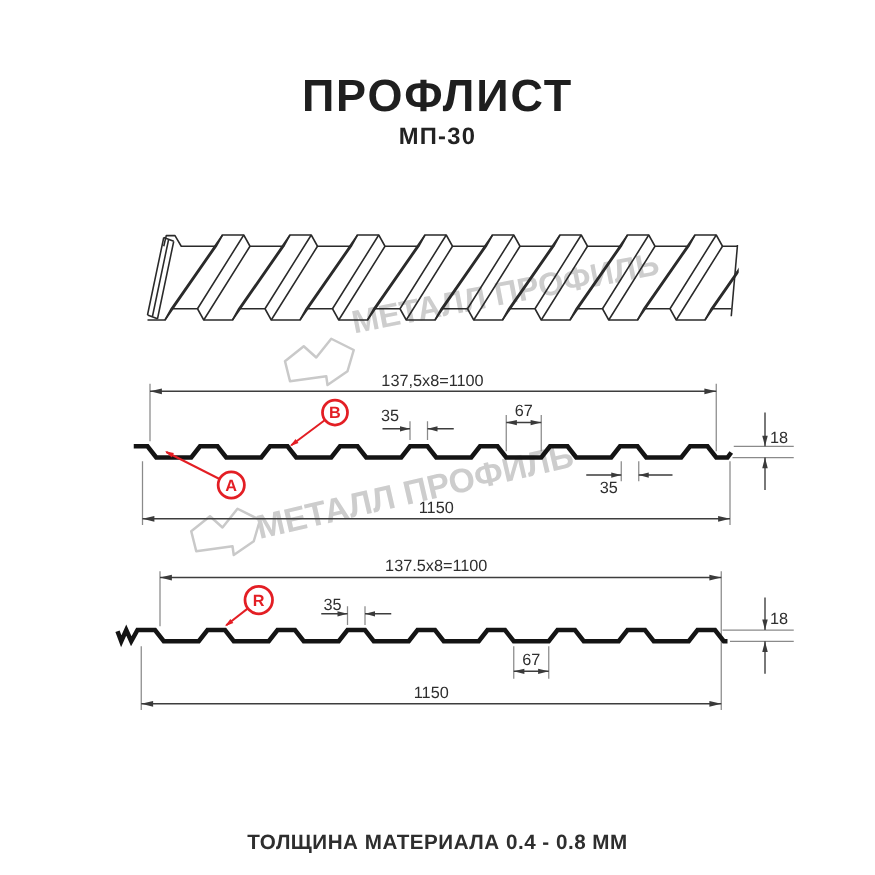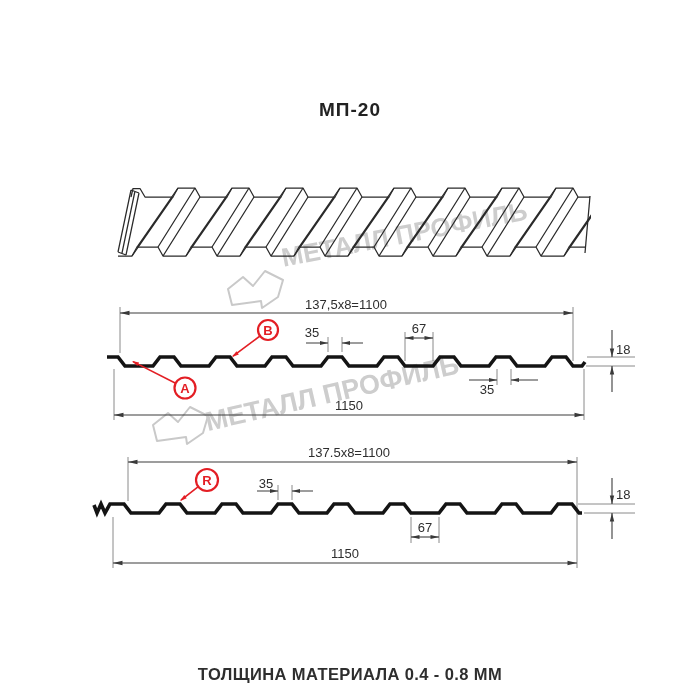--- a/index.html
+++ b/index.html
@@ -21,21 +21,22 @@
   .red{stroke:#e31e24;fill:none;}
   .redtxt{font-family:"Liberation Sans",sans-serif;font-weight:bold;font-size:13px;fill:#e31e24;}
   .wmtxt{font-family:"Liberation Sans",sans-serif;font-weight:bold;fill:#cdcdcd;}
   .wmlogo{stroke:#c9c9c9;stroke-width:2;fill:none;stroke-linejoin:round;}
 </style>
 </head>
 <body>
 
 <div class="canvas">
 
-  <div class="subtitle">МП-20</div>
+  <div class="title">ПРОФЛИСТ</div>
+  <div class="subtitle">МП-30</div>
 
   <svg width="700" height="700" viewBox="0 0 700 700">
     <defs>
       <clipPath id="sheetclip">
           <rect x="116" y="171" width="475" height="93"></rect>
         </clipPath>
     </defs>
 
     <g>
       <path class="wmlogo" transform="translate(75,-136)" d="M153,425 L168,413 L178,422 L190,407 L208,416 L203,433 L187,444 L186,437 L157,441 Z"></path>

